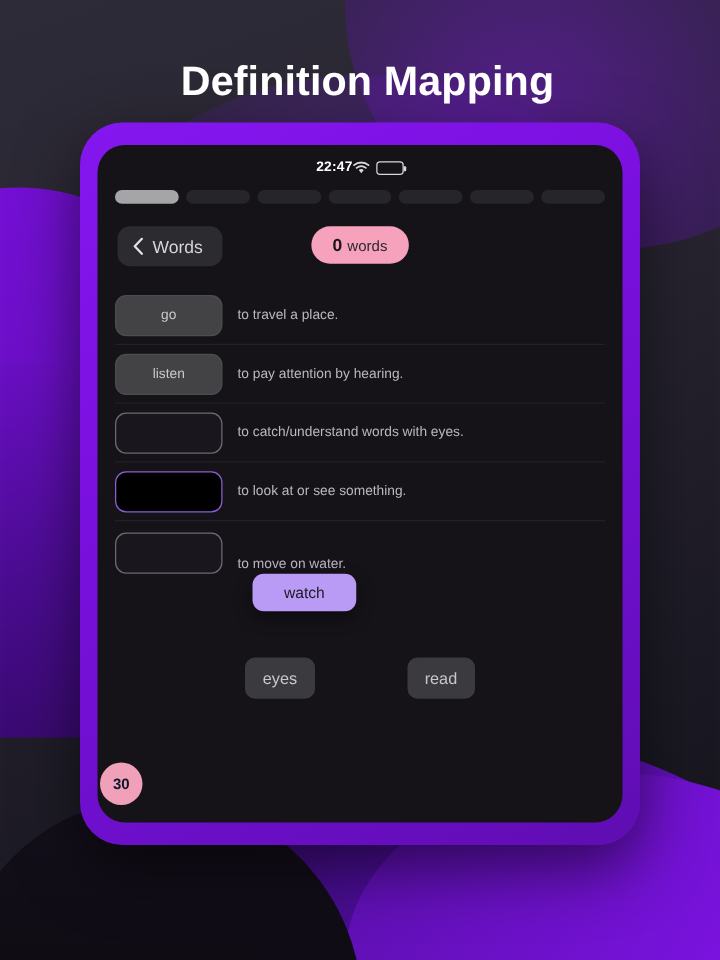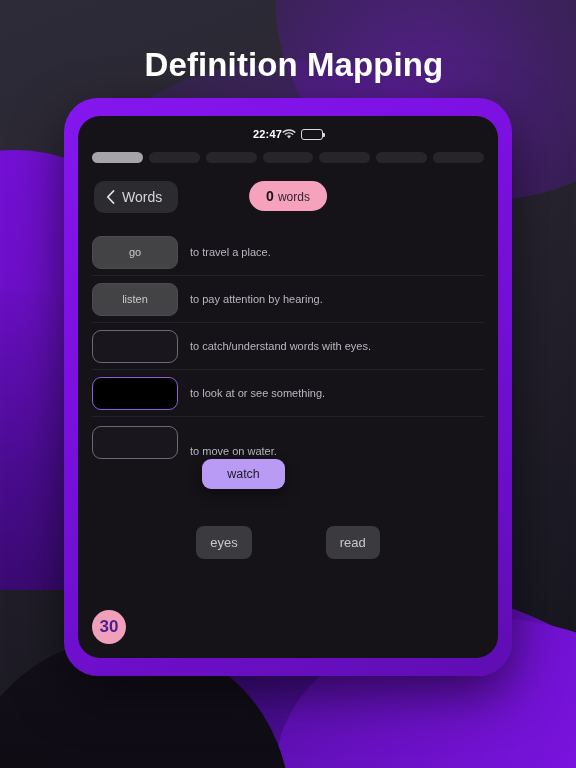--- a/index.html
+++ b/index.html
@@ -214,27 +214,27 @@
     border-radius: 8px;
     font-size: 13px;
     color: #c8c8cc;
     text-align: center;
     cursor: grab;
   }
 
   
   .timer {
     position: absolute;
-    left: 14px; bottom: 14px;
+    left: 2px; bottom: 14px;
     width: 34px; height: 34px;
     border-radius: 50%;
     background: #f0a0b8;
     display: flex; align-items: center; justify-content: center;
-    font-size: 17px; font-weight: 700;
-    color: #4c1d95;
+    font-size: 12px; font-weight: 700;
+    color: #0f172a;
     cursor: pointer;
   }
 </style>
 </head>
 <body>
 
 <div id="stage">
 
   <div class="blob blob-topright"></div>
   <div class="blob blob-mid-sheen"></div>

